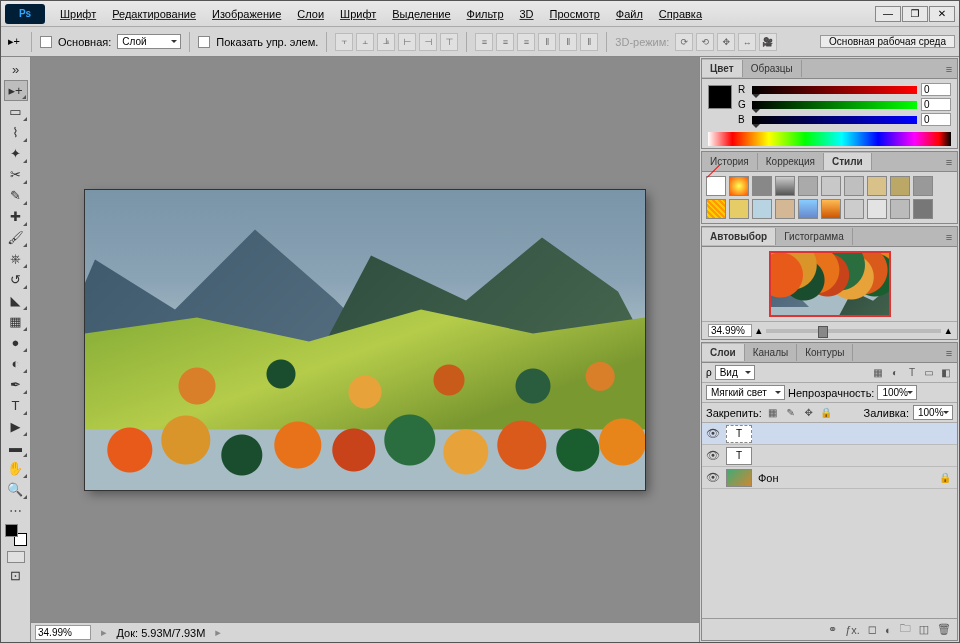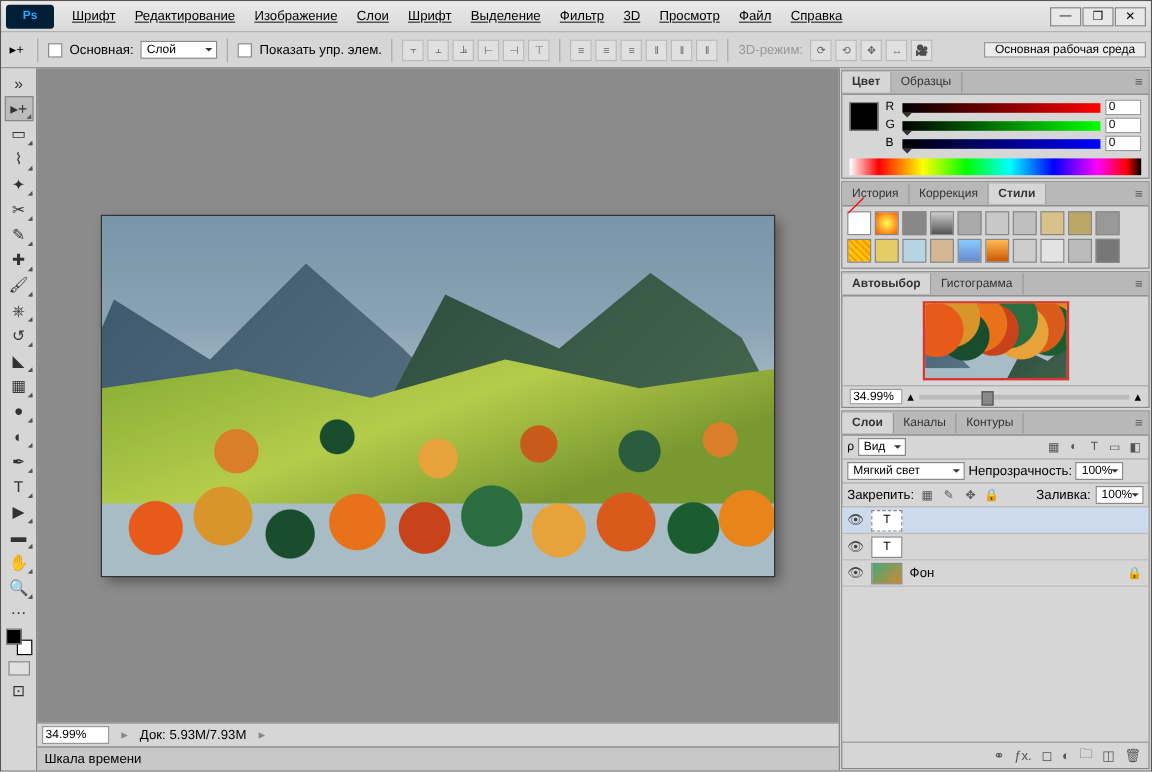--- a/index.html
+++ b/index.html
@@ -196,23 +196,20 @@
               <div class="trees-front"></div>
           </div>
         </div>
       </div>
       <div class="status">
         <input value="34.99%" style="">
         <span style="color:#888">▸</span>
         <span>Док: 5.93M/7.93M</span>
         <span style="color:#888">▸</span>
       </div>
-      <div class="timeline">
-        <span>Шкала времени</span>
-      </div>
     </div>
 
     <div class="panels">
 
       <div class="panel">
         <div class="p-tabs">
           <div class="p-tab act">Цвет</div>
           <div class="p-tab">Образцы</div>
           <div class="p-menu">≡</div>
         </div>
@@ -307,21 +304,21 @@
           <span style="font-size:10px">ρ</span>
           <div class="sel" style="width:40px">Вид</div>
           <div style="flex:1"></div>
           <span class="mini-ico">▦</span>
           <span class="mini-ico">◐</span>
           <span class="mini-ico">T</span>
           <span class="mini-ico">▭</span>
           <span class="mini-ico">◧</span>
         </div>
         <div class="layer-opts">
-          <div class="sel" style="width:98px">Мягкий свет</div>
+          <div class="sel" style="width:79px">Мягкий свет</div>
           <span>Непрозрачность:</span>
           <div class="sel" style="width:40px">100%</div>
         </div>
         <div class="lock-row">
           <span>Закрепить:</span>
           <span class="mini-ico">▦</span>
           <span class="mini-ico">✎</span>
           <span class="mini-ico">✥</span>
           <span class="mini-ico">🔒</span>
           <div style="flex:1"></div>

